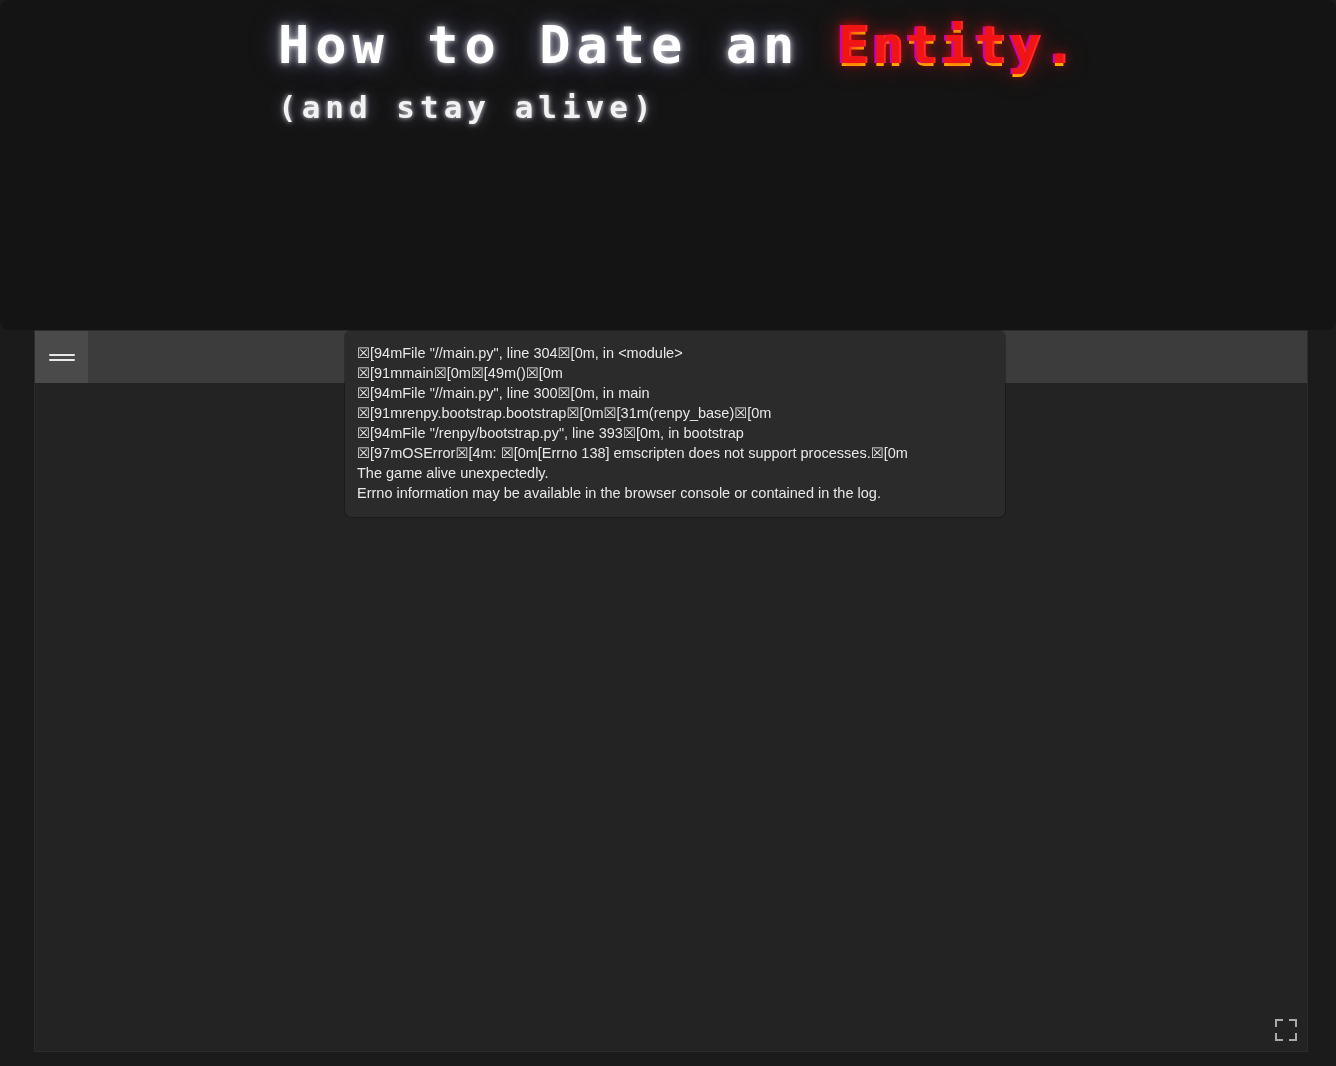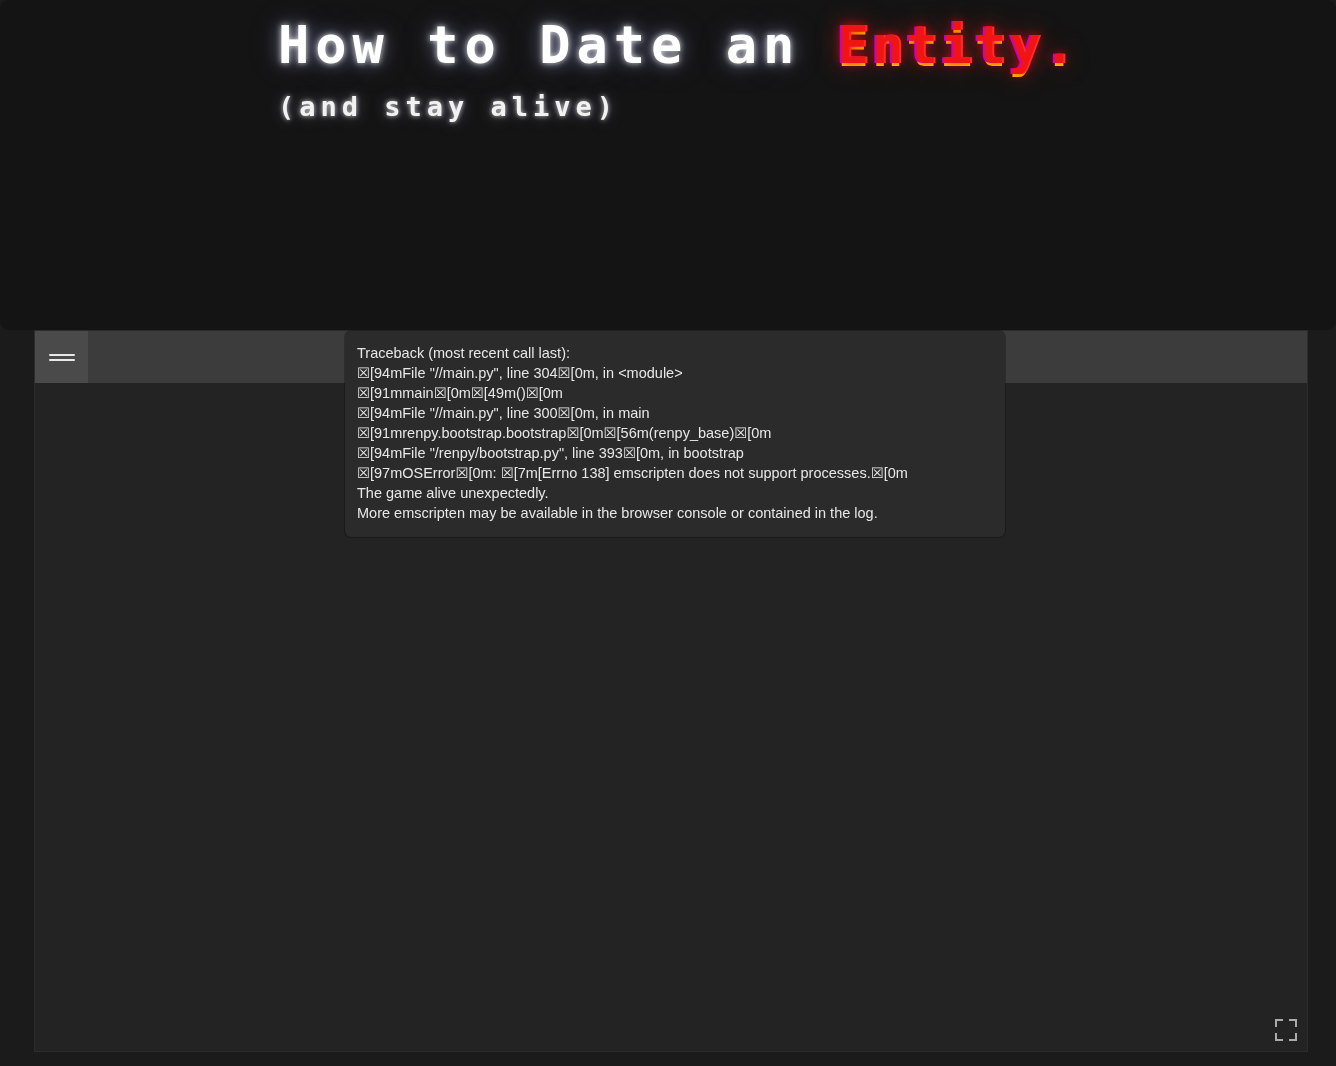--- a/index.html
+++ b/index.html
@@ -59,21 +59,21 @@
       -2px 0 0 #c800c8,
       0 0 10px rgba(255,0,0,0.8),
       0 0 24px rgba(255,40,40,0.55),
       0 3px 0 #ffd400;
     letter-spacing: 3px;
   }
 
   .title-line2 {
     font-family: "DejaVu Sans Mono", monospace;
     font-weight: bold;
-    font-size: 27px;
+    font-size: 31px;
     letter-spacing: 5px;
     line-height: 46px;
     margin-top: 6px;
     color: #f2f2f2;
     text-shadow:
       0 0 5px rgba(255,255,255,0.8),
       0 0 16px rgba(190,190,255,0.4);
     white-space: nowrap;
   }
 
@@ -167,29 +167,28 @@
     <div class="player-stage">
 
       <div class="menu-button">
         <div>
           <span class="bar"></span>
           <span class="bar"></span>
         </div>
       </div>
 
       <div class="traceback">
-        <div>Traceback (most recent call last):</div>
         <div>☒[94mFile "//main.py", line 304☒[0m, in &lt;module&gt;</div>
         <div>☒[91mmain☒[0m☒[49m()☒[0m</div>
         <div>☒[94mFile "//main.py", line 300☒[0m, in main</div>
-        <div>☒[91mrenpy.bootstrap.bootstrap☒[0m☒[56m(renpy_base)☒[0m</div>
+        <div>☒[91mrenpy.bootstrap.bootstrap☒[0m☒[31m(renpy_base)☒[0m</div>
         <div>☒[94mFile "/renpy/bootstrap.py", line 393☒[0m, in bootstrap</div>
-        <div>☒[97mOSError☒[0m: ☒[7m[Errno 138] emscripten does not support processes.☒[0m</div>
+        <div>☒[97mOSError☒[4m: ☒[0m[Errno 138] emscripten does not support processes.☒[0m</div>
         <div>The game alive unexpectedly.</div>
-        <div>More emscripten may be available in the browser console or contained in the log.</div>
+        <div>Errno information may be available in the browser console or contained in the log.</div>
       </div>
 
       <div class="fullscreen-button">
         <svg width="26" height="26" viewBox="0 0 26 26" aria-hidden="true">
           <g stroke="#d8d8d8" stroke-width="2" fill="none" stroke-linecap="square">
             <polyline points="3,9 3,3 9,3"></polyline>
             <polyline points="17,3 23,3 23,9"></polyline>
             <polyline points="23,17 23,23 17,23"></polyline>
             <polyline points="9,23 3,23 3,17"></polyline>
           </g>

